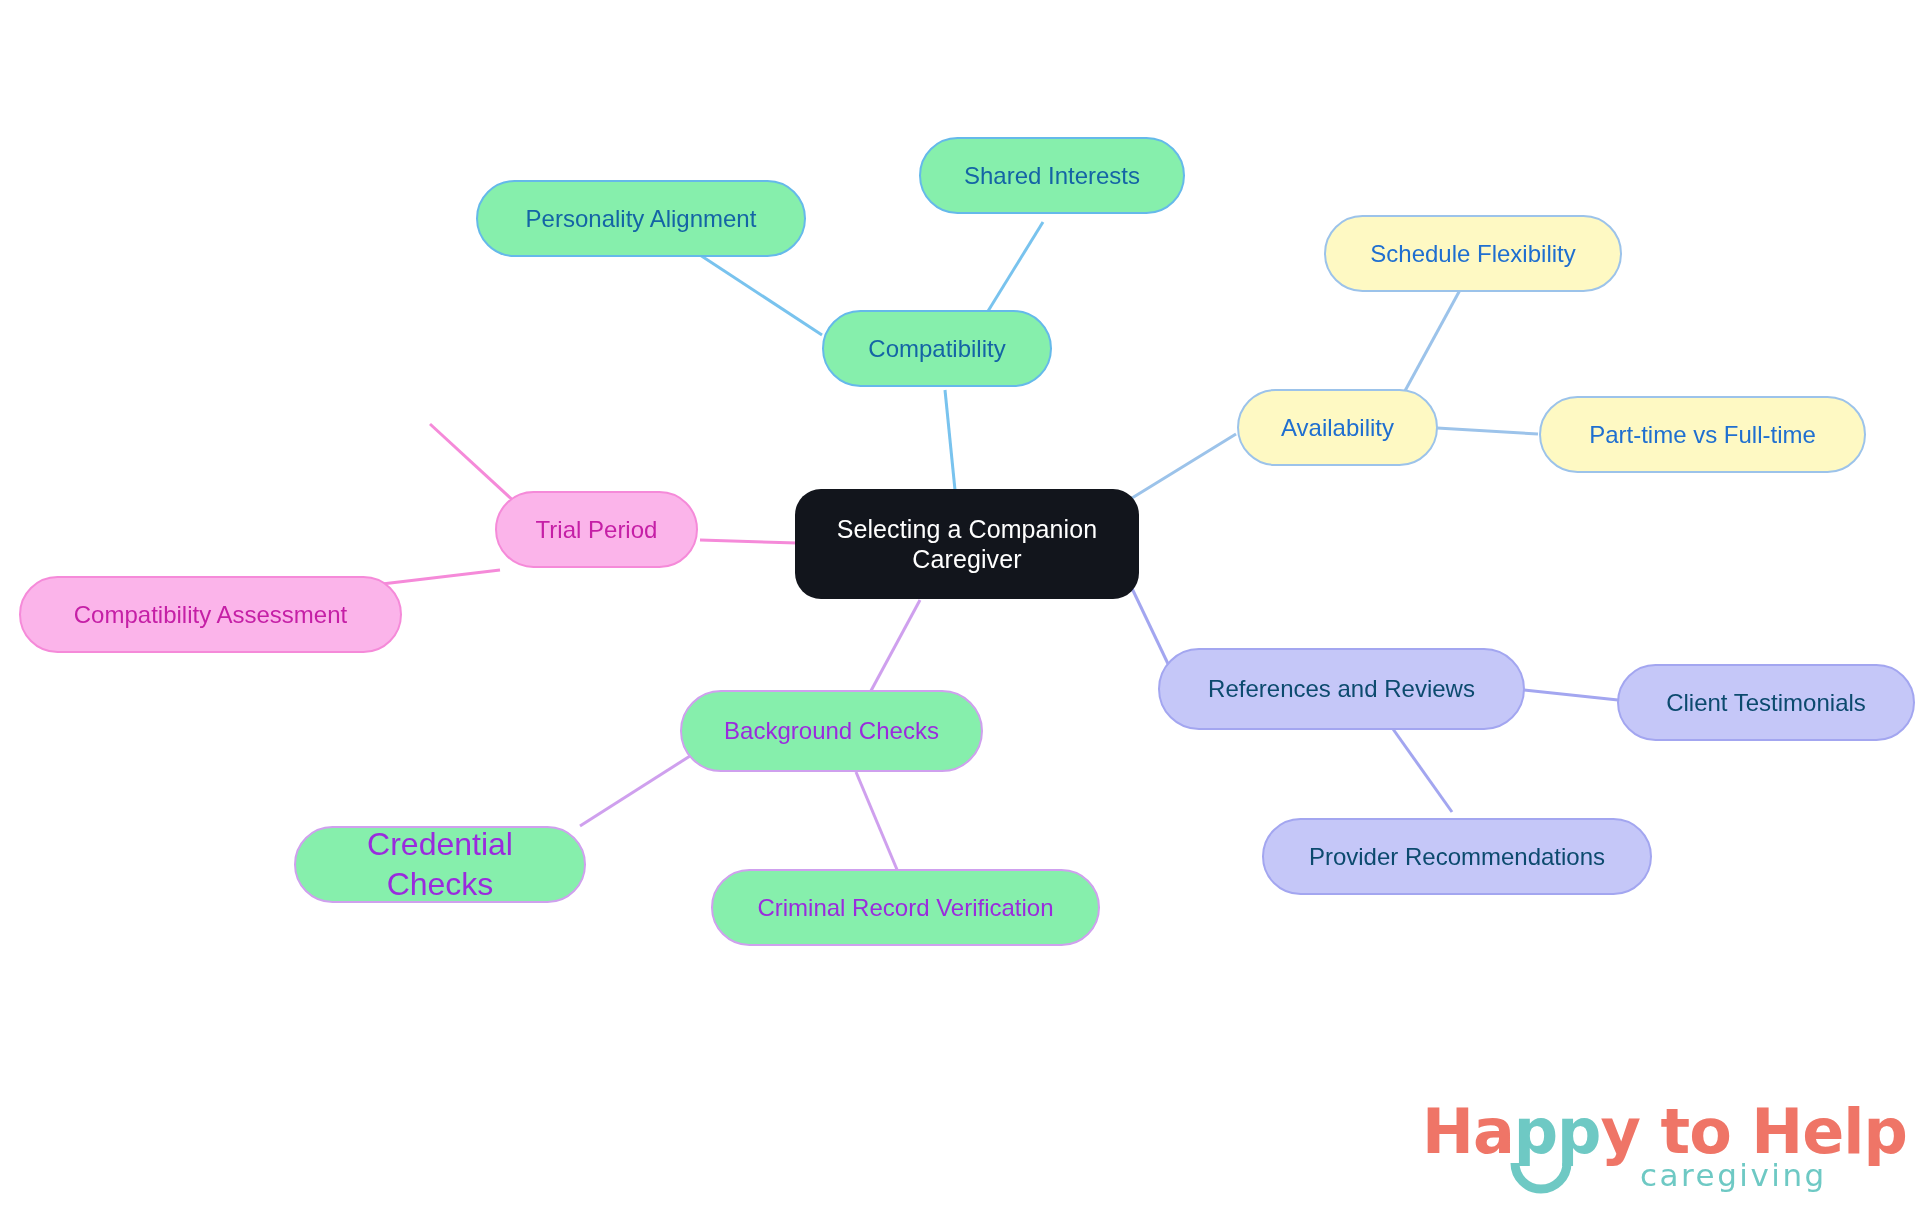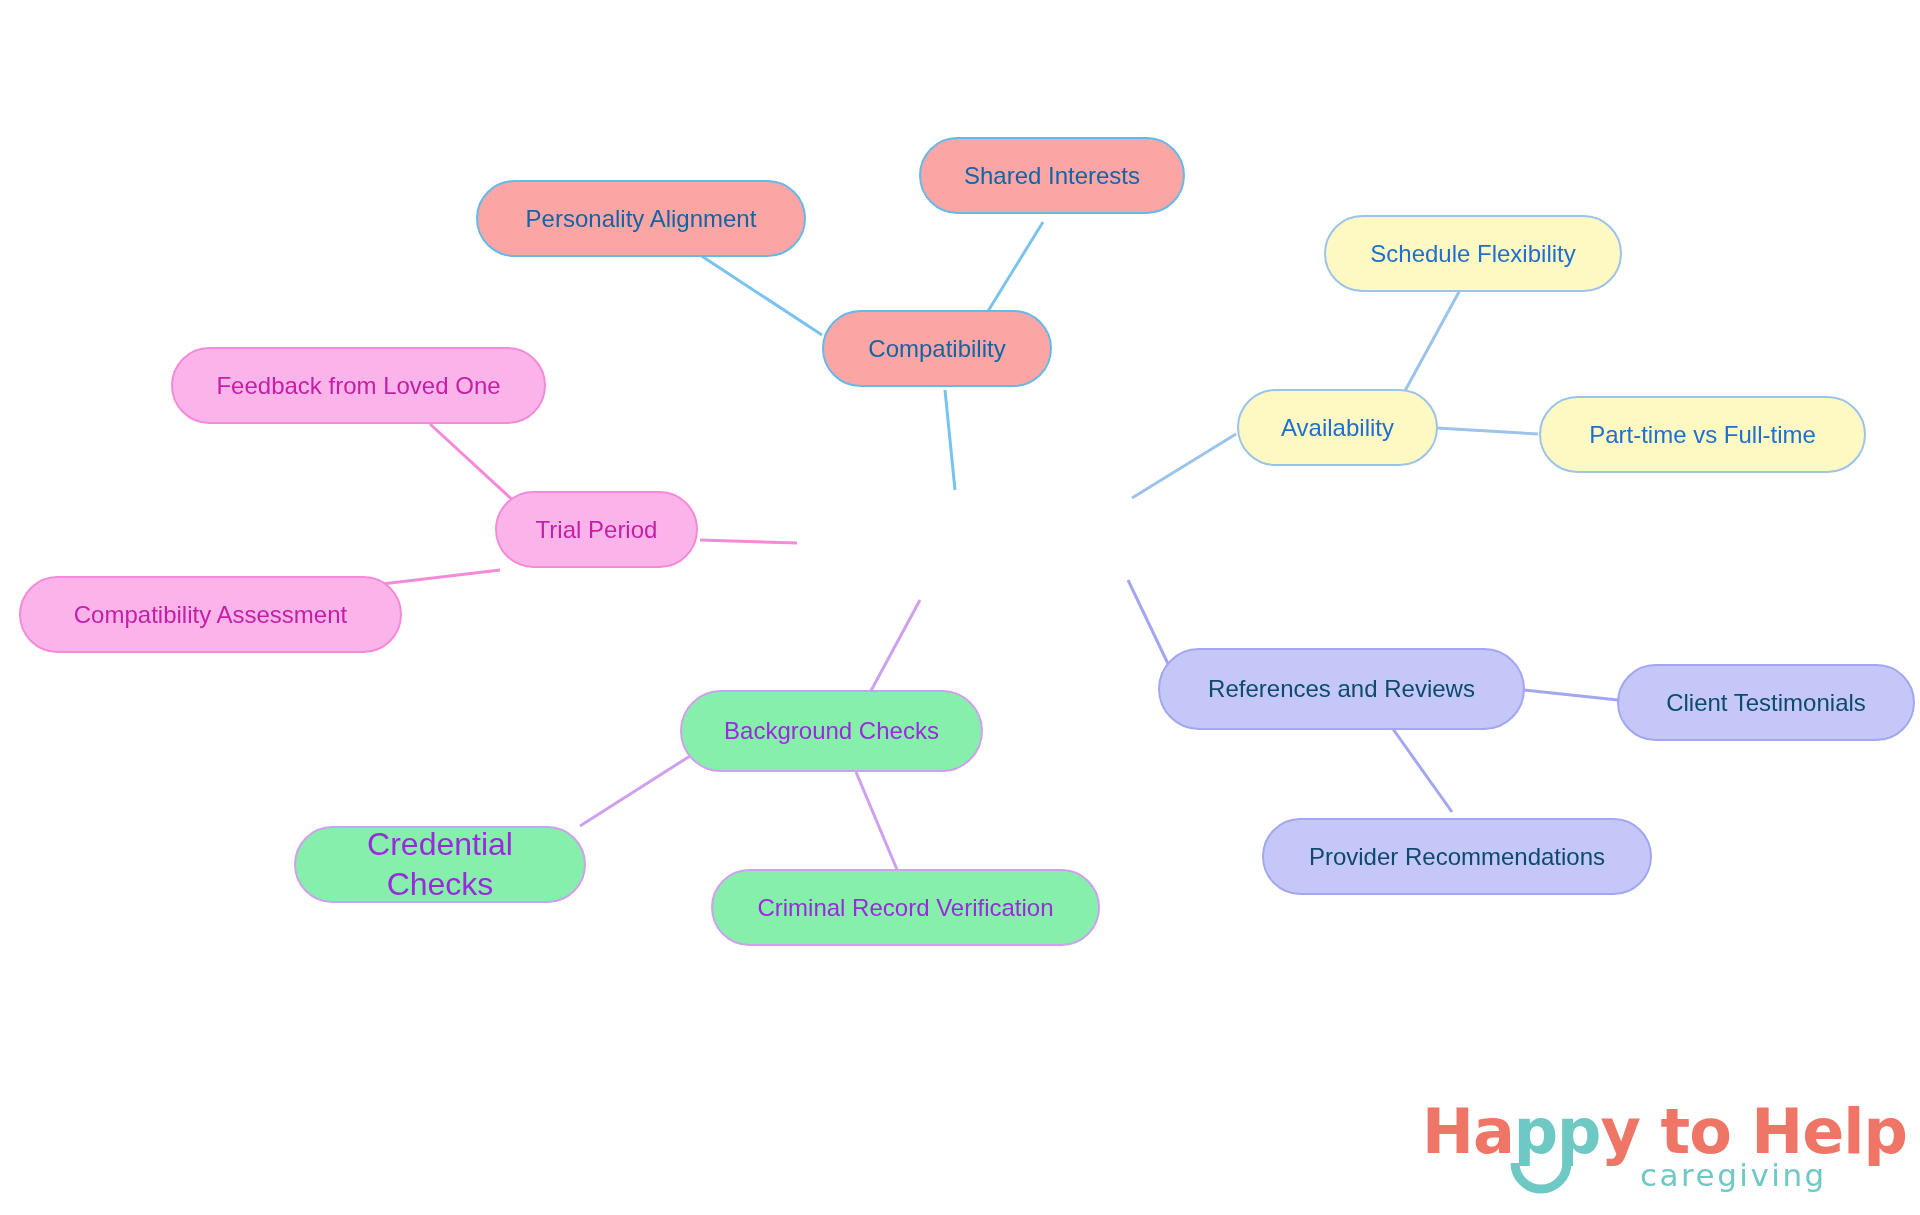--- a/index.html
+++ b/index.html
@@ -46,21 +46,21 @@
     color: #ffffff;
     font-size: 25px;
     letter-spacing: .1px;
   }
   .node-label {
     display: block;
     width: 100%;
   }
 
   
-  .pal-sky       { background:#fca5a5; border-color:#65b9ea; color:#1464a5; }
+  .pal-sky       { background:#86efac; border-color:#65b9ea; color:#1464a5; }
   .pal-powder    { background:#fef9c3; border-color:#9cc3ea; color:#1f6fd0; }
   .pal-pink      { background:#fbb4ea; border-color:#f58ad9; color:#c51fa6; }
   .pal-lavender  { background:#86efac; border-color:#cfa0ee; color:#9a2bdd; }
   .pal-periwinkle{ background:#c5c7f8; border-color:#a3a6f0; color:#0c4a6e; }
 
   
   #logo {
     position: absolute;
     left: 1422px;
     top: 1095px;
@@ -111,20 +111,24 @@
 
     <path d="M 920 600 L 866 700" stroke="#cfa0ee" stroke-width="3"></path>
     <path d="M 690 756 L 580 826" stroke="#cfa0ee" stroke-width="3"></path>
     <path d="M 856 772 L 898 872" stroke="#cfa0ee" stroke-width="3"></path>
 
     <path d="M 797 543 L 700 540" stroke="#f58ad9" stroke-width="3"></path>
     <path d="M 530 516 L 430 424" stroke="#f58ad9" stroke-width="3"></path>
     <path d="M 500 570 L 382 584" stroke="#f58ad9" stroke-width="3"></path>
   </svg>
 
+  <div class="node root" style="left:795px; top:489px; width:344px; height:110px;">
+    <span class="node-label">Selecting a Companion
+Caregiver</span>
+  </div>
 
   <div class="node pal-sky" style="left:822px; top:310px; width:230px; height:77px; font-size:24px;">
     <span class="node-label">Compatibility</span>
   </div>
 
   <div class="node pal-sky" style="left:476px; top:180px; width:330px; height:77px; font-size:24px;">
     <span class="node-label">Personality Alignment</span>
   </div>
 
   <div class="node pal-sky" style="left:919px; top:137px; width:266px; height:77px; font-size:24px;">
@@ -164,23 +168,20 @@
   </div>
 
   <div class="node pal-lavender" style="left:711px; top:869px; width:389px; height:77px; font-size:24px;">
     <span class="node-label">Criminal Record Verification</span>
   </div>
 
   <div class="node pal-pink" style="left:495px; top:491px; width:203px; height:77px; font-size:24px;">
     <span class="node-label">Trial Period</span>
   </div>
 
-  <div class="node pal-pink" style="left:171px; top:347px; width:375px; height:77px; font-size:24px;">
-    <span class="node-label">Feedback from Loved One</span>
-  </div>
 
   <div class="node pal-pink" style="left:19px; top:576px; width:383px; height:77px; font-size:24px;">
     <span class="node-label">Compatibility Assessment</span>
   </div>
 
   <div id="logo">
     <div class="logo-word">
       <span class="logo-c1">Ha</span><span class="logo-c2">pp</span><span class="logo-c1">y to Help</span>
     </div>
     <svg id="logo-smile" width="62" height="34" viewBox="0 0 62 34" fill="none">

